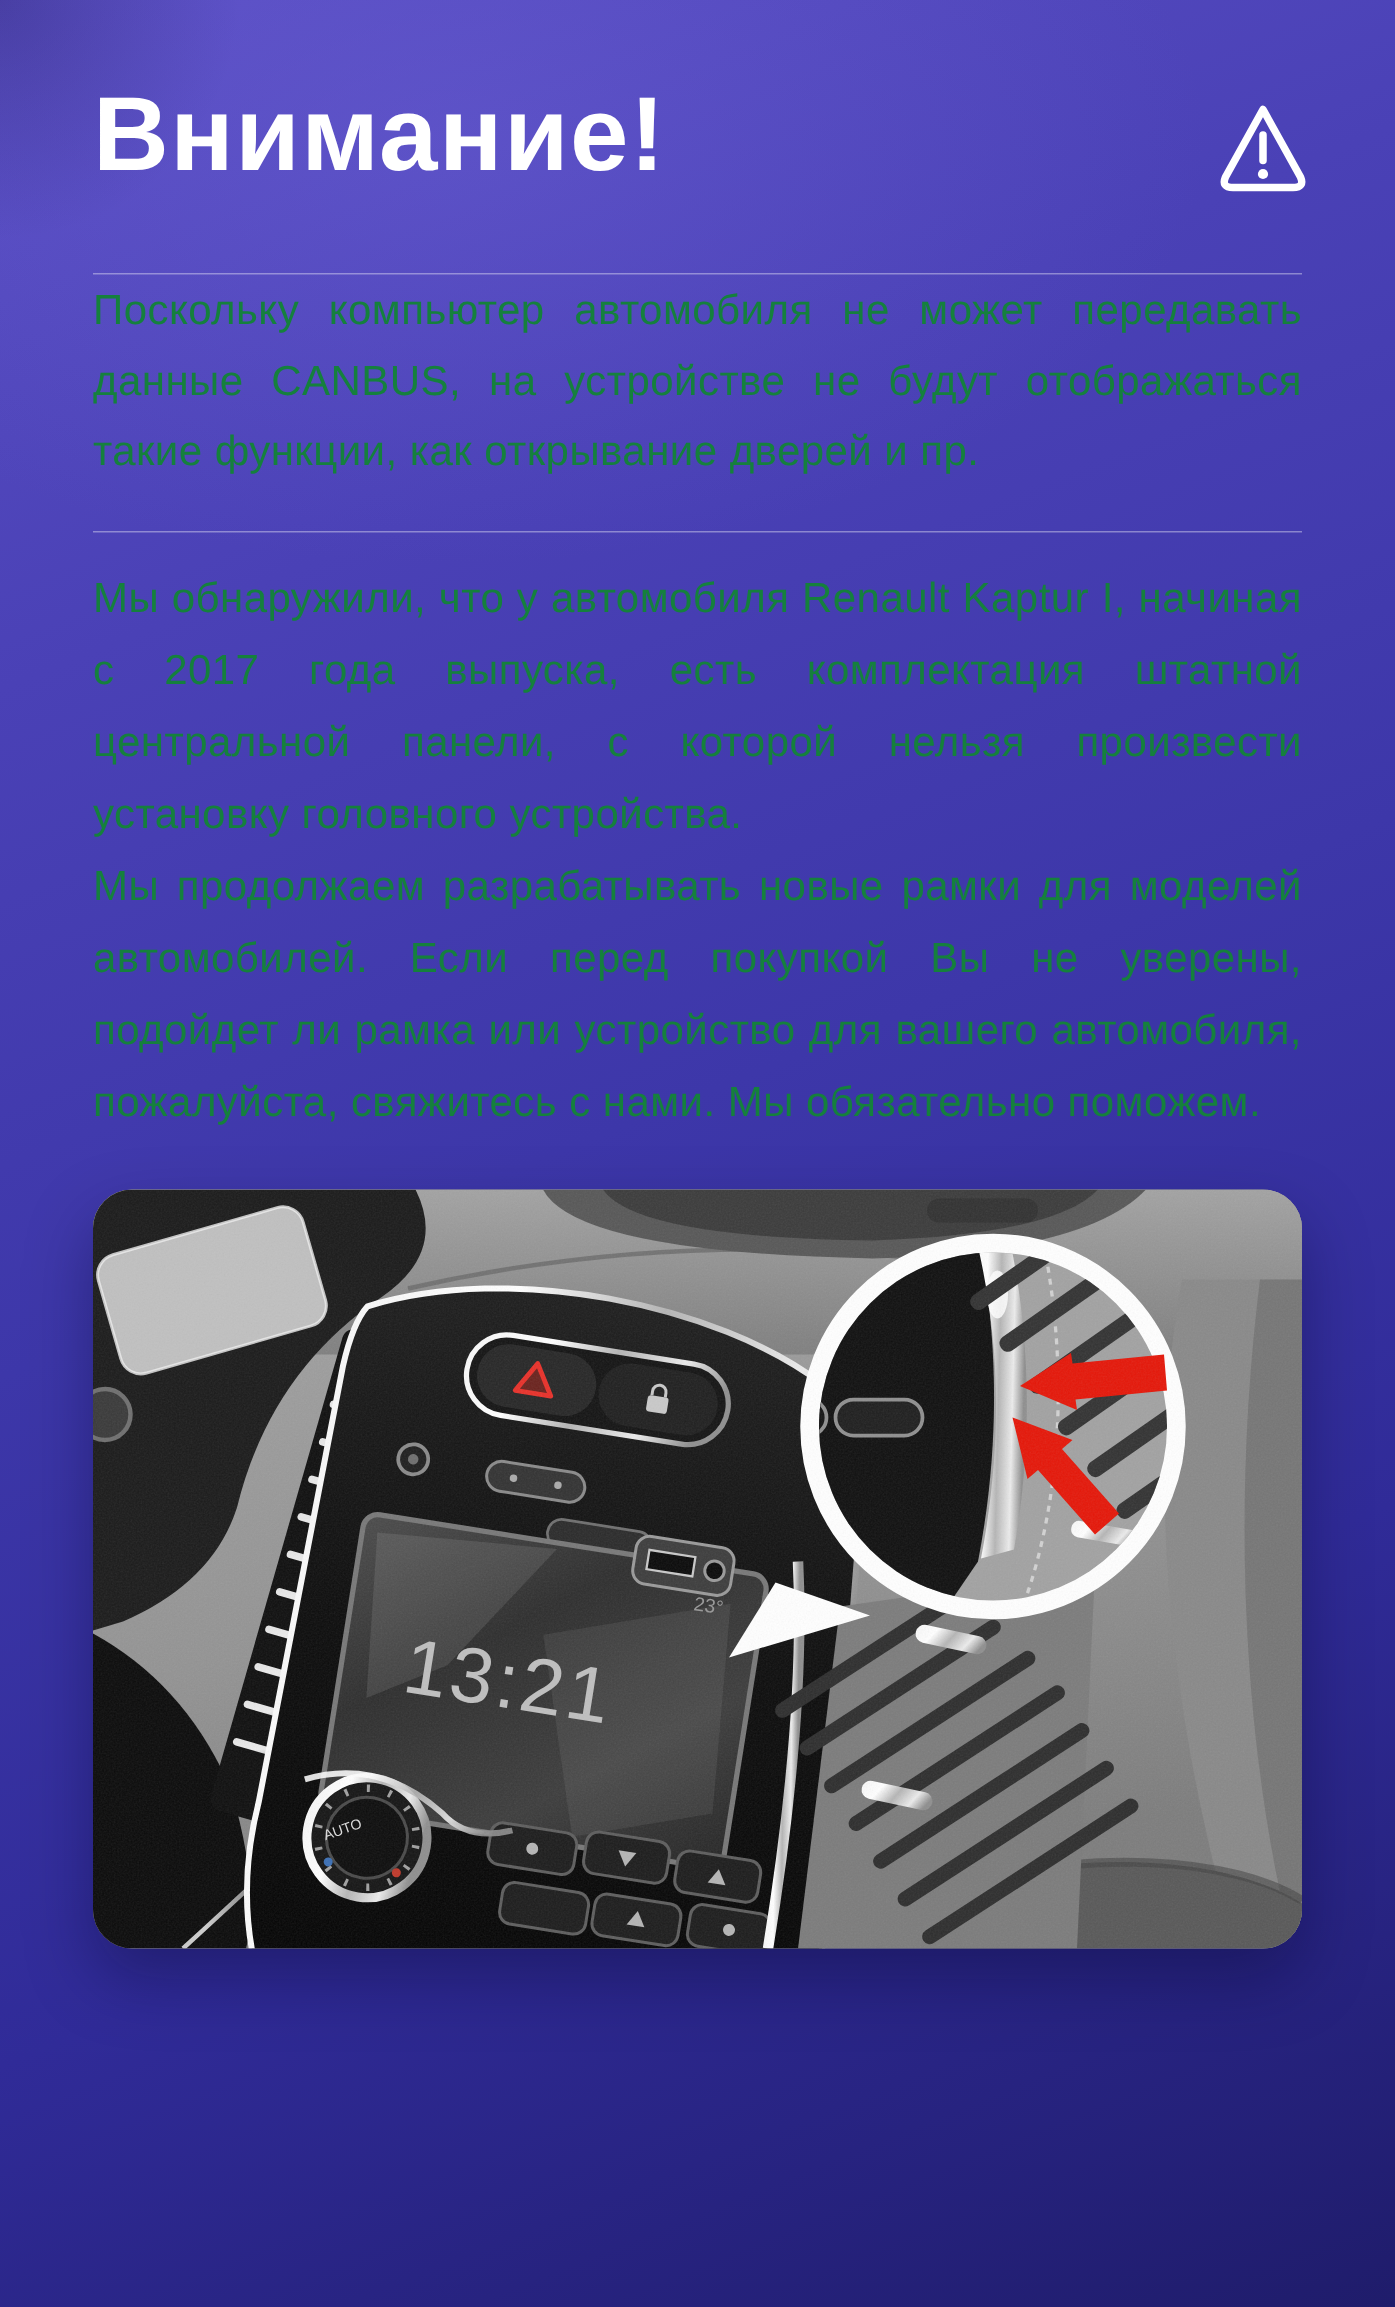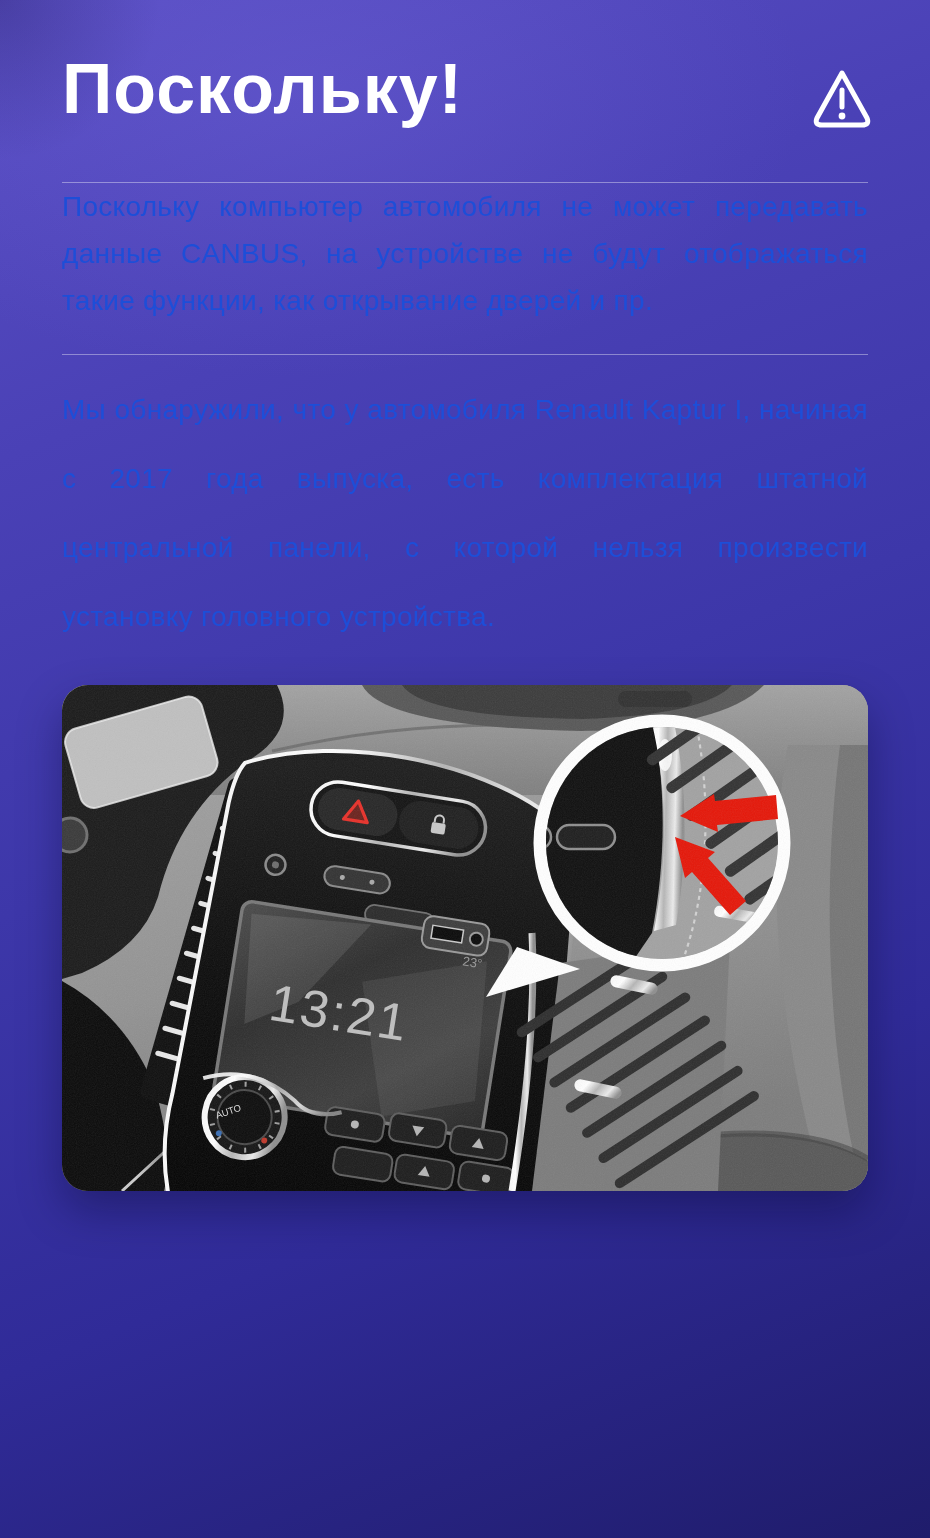--- a/index.html
+++ b/index.html
@@ -15,54 +15,55 @@
   h1.title{
     margin:54px 0 0 0;font-size:70px;font-weight:bold;line-height:1.0;
     letter-spacing:1px;color:#ffffff;
   }
   .warn-icon{position:absolute;top:66px;right:58px;width:60px;height:66px;}
   .divider{height:1px;border:none;background:rgba(255,255,255,0.38);margin:0;}
   .div1{margin-top:58px;}
   .div2{margin-top:30px;}
   p.para{
     margin:0;font-size:28px;line-height:47px;letter-spacing:0.3px;
-    text-align:justify;text-align-last:left;color:#1d4ed8;
+    text-align:justify;text-align-last:left;color:#15803d;
   }
   .p1{margin-top:30px;}
   .block{margin-top:20px;}
-  .block p.para{line-height:69px;}
+  .block p.para{line-height:48px;}
   .bp{margin-top:28px;}
   .photo{
     margin:34px 0 0 0;width:806px;height:506px;border-radius:26px;overflow:hidden;
     position:relative;background:#8f8f8f;
     box-shadow:0 20px 44px rgba(5,5,40,0.35);
   }
   .photo svg{display:block;width:100%;height:100%;}
 </style>
 </head>
 <body>
 
 <div class="content">
 
-  <h1 class="title">Поскольку!</h1>
+  <h1 class="title">Внимание!</h1>
 
   <svg class="warn-icon" viewBox="0 0 60 66" aria-hidden="true">
     <path d="M30 7 L55 52 Q58 59 50 59 L10 59 Q2 59 5 52 Z" fill="none" stroke="#ffffff" stroke-width="5" stroke-linejoin="round"></path>
     <line x1="30" y1="24" x2="30" y2="41" stroke="#ffffff" stroke-width="5" stroke-linecap="round"></line>
     <circle cx="30" cy="50" r="3.4" fill="#ffffff"></circle>
   </svg>
 
   <hr class="divider div1">
 
   <p class="para p1">Поскольку компьютер автомобиля не может передавать данные CANBUS, на устройстве не будут отображаться такие функции, как открывание дверей и пр.</p>
 
   <hr class="divider div2">
 
   <div class="block">
     <p class="para bp">Мы обнаружили, что у автомобиля Renault Kaptur I, начиная с 2017 года выпуска, есть комплектация штатной центральной панели, с которой нельзя произвести установку головного устройства.</p>
+    <p class="para">Мы продолжаем разрабатывать новые рамки для моделей автомобилей. Если перед покупкой Вы не уверены, подойдет ли рамка или устройство для вашего автомобиля, пожалуйста, свяжитесь с нами. Мы обязательно поможем.</p>
   </div>
 
   <div class="photo">
     <svg viewBox="0 0 806 506" preserveAspectRatio="none">
       <defs>
         <linearGradient id="gDash" x1="0" y1="0" x2="0" y2="1">
           <stop offset="0" stop-color="#a3a3a3"></stop>
             <stop offset="1" stop-color="#7f7f7f"></stop>
         </linearGradient>
         <linearGradient id="gLeather" x1="0" y1="0" x2="0.3" y2="1">

